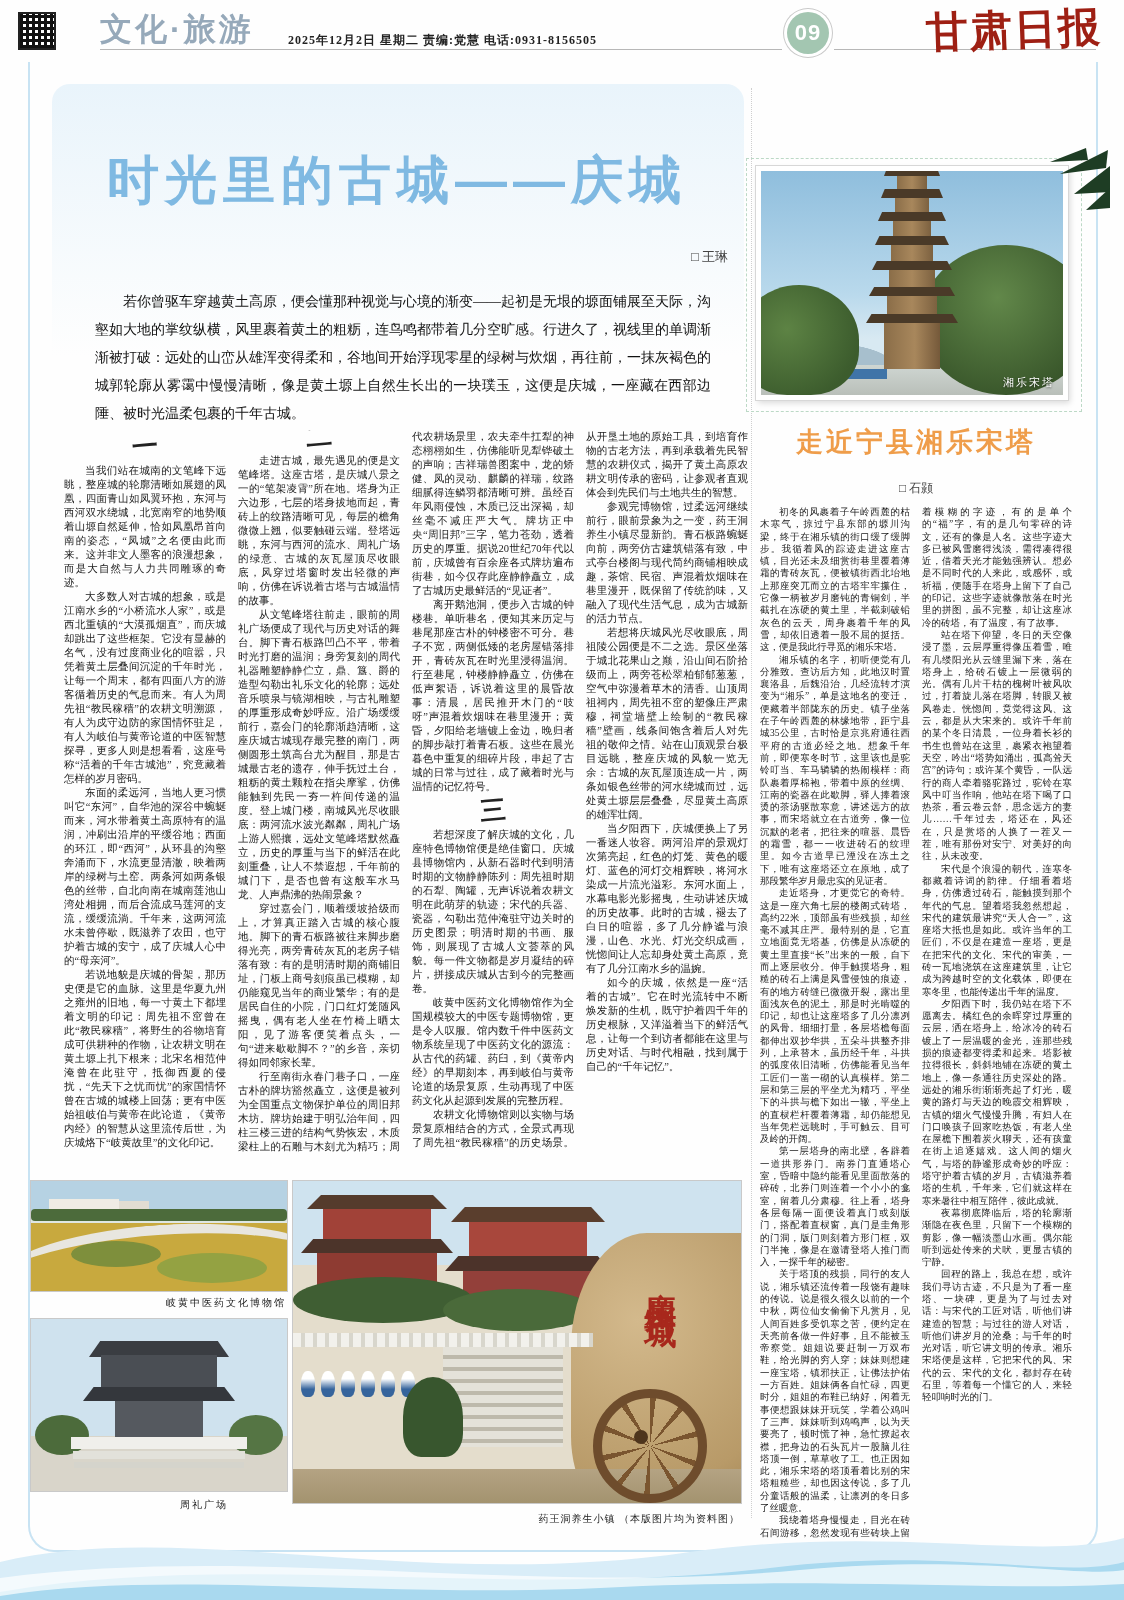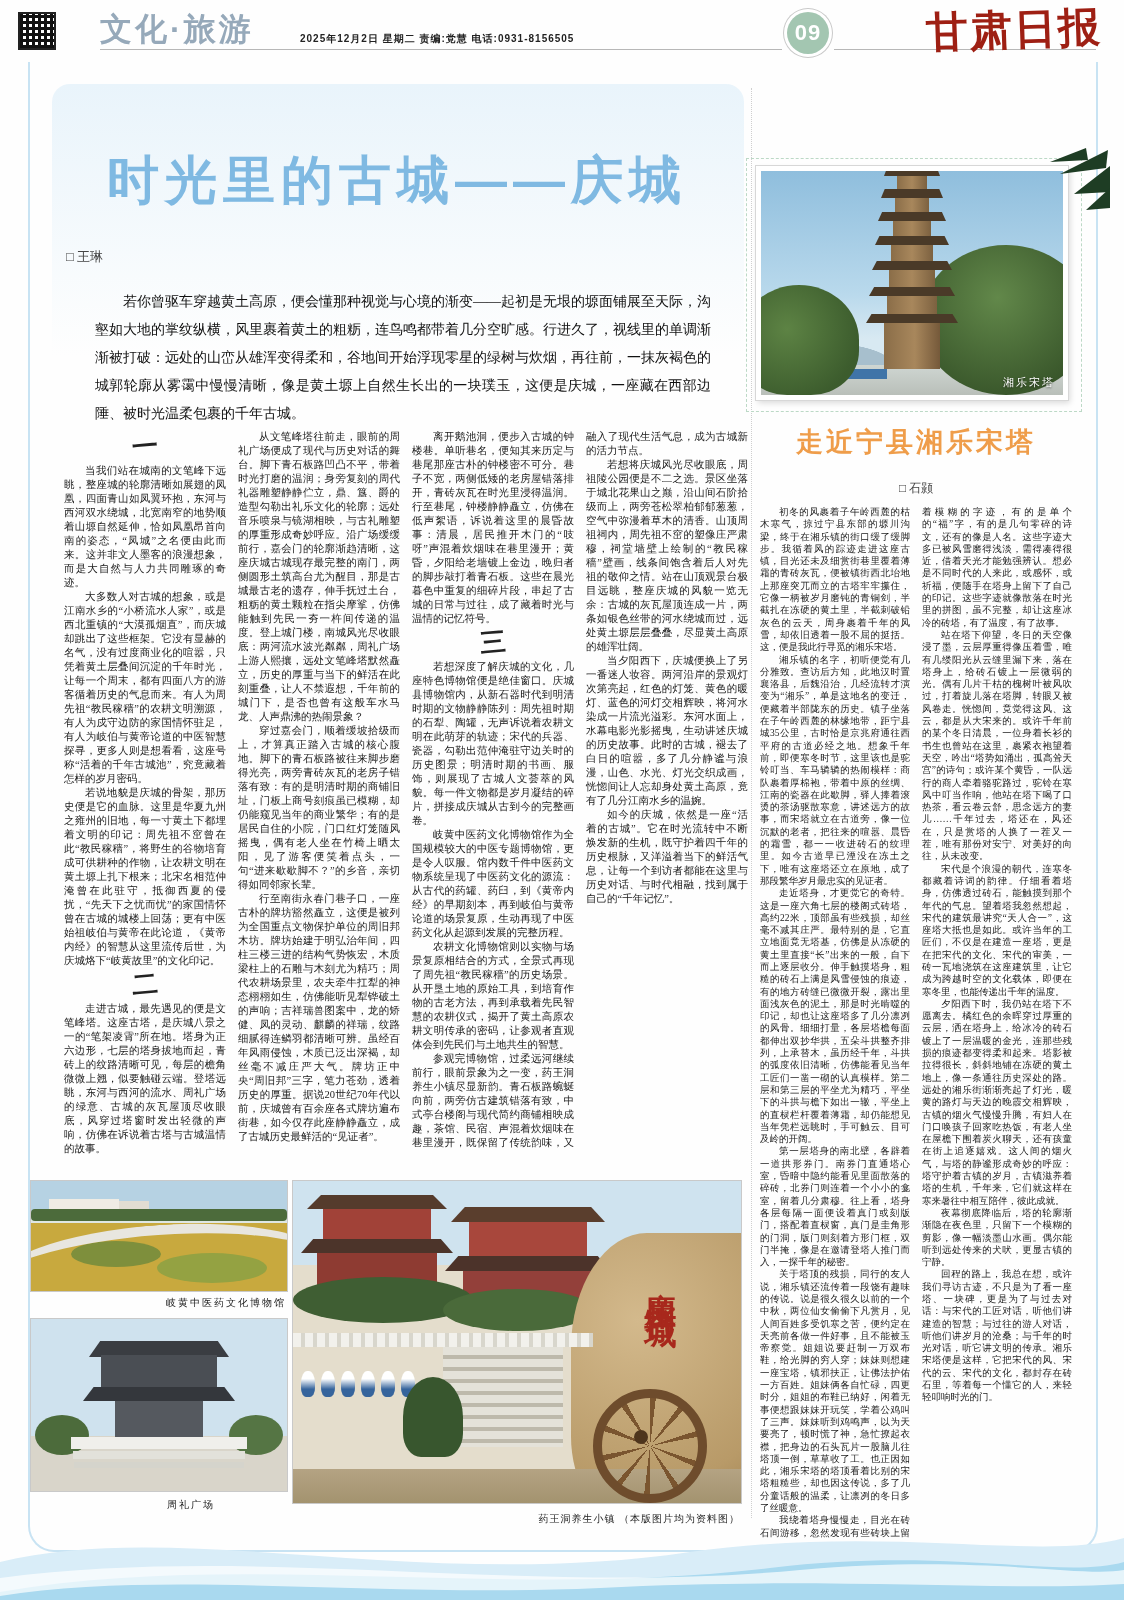--- a/index.html
+++ b/index.html
@@ -5,38 +5,38 @@
   html,body{margin:0;padding:0;background:#e9eef2;}
   .page{position:relative;width:1124px;height:1600px;margin:0 auto;background:#fefefe;overflow:hidden;
         font-family:"Liberation Serif","DejaVu Serif",serif;color:#1c1c1c;}
   
   .qr{position:absolute;left:18px;top:12px;width:34px;height:34px;border:2px solid #222;
       background:
         repeating-linear-gradient(0deg,#111 0 3px,transparent 3px 6px),
         repeating-linear-gradient(90deg,#111 0 3px,#fff 3px 6px);}
   .section-title{position:absolute;left:100px;top:8px;font-family:"Liberation Sans",sans-serif;
       font-size:32px;font-weight:bold;color:#96a9ba;letter-spacing:3px;}
-  .date-line{position:absolute;left:300px;top:32px;font-size:10px;color:#222;font-family:Liberation Sans, sans-serif;font-weight:bold;letter-spacing:1px;}
+  .date-line{position:absolute;left:288px;top:32px;font-size:12px;color:#222;font-family:Liberation Serif, serif;font-weight:bold;letter-spacing:1px;}
   .header-rule-l{position:absolute;left:100px;top:49px;width:682px;height:1px;background:#b7b7b7;}
   .header-rule-r{position:absolute;left:834px;top:49px;width:262px;height:1px;background:#b7b7b7;}
   .page-badge{position:absolute;left:787px;top:12px;width:42px;height:42px;border-radius:50%;
       background:#a3c6b1;color:#fff;font-family:"Liberation Sans",sans-serif;font-weight:bold;font-size:22px;
       display:flex;align-items:center;justify-content:center;letter-spacing:1px;
       box-shadow:0 0 0 3px #fff,0 0 0 4px #c9c9c9;}
   .masthead{position:absolute;right:22px;top:2px;font-size:42px;font-weight:bold;color:#9e1f13;
       letter-spacing:2px;transform:rotate(-2deg);font-family:"Liberation Serif",serif;}
   
   .frame{position:absolute;left:28px;right:26px;top:62px;bottom:48px;border:2px solid #c8e3f3;border-top:none;border-radius:0 0 26px 26px;}
   .divider{position:absolute;left:751px;top:88px;height:1430px;border-left:1px dotted #cfcfcf;}
   
   .title-wash{position:absolute;left:52px;top:84px;width:692px;height:320px;
       background:linear-gradient(180deg,#e9f4fb 0%,rgba(255,255,255,0) 85%);border-radius:18px;}
   .main-title{position:absolute;left:66px;top:146px;width:662px;text-align:center;
       font-family:"Liberation Sans",sans-serif;font-weight:bold;font-size:52px;letter-spacing:6px;color:#7fb9e2;}
-  .main-author{position:absolute;left:66px;top:248px;width:662px;text-align:left;font-size:13px;color:#444;}
+  .main-author{position:absolute;left:66px;top:248px;width:662px;text-align:right;font-size:13px;color:#444;}
   .lede{position:absolute;left:95px;top:288px;width:616px;font-size:14px;line-height:28px;
       text-align:justify;color:#111;}
   .lede p{margin:0;text-indent:2em;}
   .main-cols{position:absolute;left:64px;top:430px;width:684px;height:732px;
       column-count:4;column-gap:12px;column-fill:auto;overflow:hidden;
       font-size:10.5px;line-height:14px;text-align:justify;color:#1a1a1a;}
   .main-cols p,.right-cols p{margin:0;text-indent:2em;}
   .sec-marker{text-align:center;font-size:26px;font-weight:bold;color:#222;margin:10px 0 10px 0;
       transform:rotate(-5deg);text-indent:0;}
   
@@ -83,21 +83,21 @@
       background:linear-gradient(180deg,#cfe2ee 0 68%,#d9d5ca 68% 100%);}
   .photoB .mon-top{position:absolute;left:58px;top:22px;width:140px;height:16px;background:#3a3d42;
       clip-path:polygon(0 100%,8% 0,92% 0,100% 100%);}
   .photoB .mon-mid{position:absolute;left:70px;top:36px;width:116px;height:34px;background:#4a4e54;}
   .photoB .mon-low{position:absolute;left:52px;top:68px;width:152px;height:14px;background:#34373c;
       clip-path:polygon(0 100%,7% 0,93% 0,100% 100%);}
   .photoB .mon-body{position:absolute;left:84px;top:82px;width:88px;height:36px;background:#55595f;}
   .photoB .ped{position:absolute;left:40px;top:118px;width:176px;height:12px;background:#f0efeb;box-shadow:0 12px 0 -2px #e2e1da,0 22px 0 -3px #d5d4cc;}
   .photoB .shrubL{position:absolute;left:4px;top:96px;width:54px;height:40px;border-radius:50%;background:#4c6b3b;}
   .photoB .shrubR{position:absolute;right:4px;top:96px;width:54px;height:40px;border-radius:50%;background:#557544;}
-  .capB{position:absolute;left:19px;top:1498px;width:256px;text-align:center;font-size:10px;color:#222;letter-spacing:2px;padding-left:44px;}
+  .capB{position:absolute;left:32px;top:1498px;width:256px;text-align:center;font-size:10px;color:#222;letter-spacing:2px;padding-left:44px;}
   .photoC{position:absolute;left:292px;top:1180px;width:448px;height:322px;border:1px solid #c9c9c9;overflow:hidden;
       background:linear-gradient(180deg,#cfe3ef 0 26%,#e4ddcc 26% 100%);}
   .photoC .gate1{position:absolute;left:24px;top:14px;width:120px;height:90px;}
   .photoC .gate1 .roof{position:absolute;left:-10px;top:0;width:140px;height:14px;background:#553b2c;clip-path:polygon(0 100%,10% 0,90% 0,100% 100%);}
   .photoC .gate1 .body{position:absolute;left:6px;top:14px;width:108px;height:30px;background:#a14238;}
   .photoC .gate1 .roof2{position:absolute;left:-16px;top:44px;width:152px;height:14px;background:#4c342a;clip-path:polygon(0 100%,8% 0,92% 0,100% 100%);}
   .photoC .gate1 .body2{position:absolute;left:0;top:58px;width:120px;height:32px;background:#8e3b32;}
   .photoC .gate2{position:absolute;left:170px;top:26px;width:130px;height:96px;}
   .photoC .gate2 .roof{position:absolute;left:-12px;top:0;width:154px;height:15px;background:#5a3e2d;clip-path:polygon(0 100%,9% 0,91% 0,100% 100%);}
   .photoC .gate2 .body{position:absolute;left:6px;top:15px;width:118px;height:34px;background:#a8473c;}
@@ -143,20 +143,21 @@
   <div class="title-wash"></div>
   <div class="main-title">时光里的古城——庆城</div>
   <div class="main-author">□ 王琳</div>
   <div class="lede">
       <p>若你曾驱车穿越黄土高原，便会懂那种视觉与心境的渐变——起初是无垠的塬面铺展至天际，沟壑如大地的掌纹纵横，风里裹着黄土的粗粝，连鸟鸣都带着几分空旷感。行进久了，视线里的单调渐渐被打破：远处的山峦从雄浑变得柔和，谷地间开始浮现零星的绿树与炊烟，再往前，一抹灰褐色的城郭轮廓从雾霭中慢慢清晰，像是黄土塬上自然生长出的一块璞玉，这便是庆城，一座藏在西部边陲、被时光温柔包裹的千年古城。</p>
     </div>
   <div class="main-cols">
       <div class="sec-marker">一</div>
       <p>当我们站在城南的文笔峰下远眺，整座城的轮廓清晰如展翅的凤凰，四面青山如凤翼环抱，东河与西河双水绕城，北宽南窄的地势顺着山塬自然延伸，恰如凤凰昂首向南的姿态，“凤城”之名便由此而来。这并非文人墨客的浪漫想象，而是大自然与人力共同雕琢的奇迹。</p>
       <p>大多数人对古城的想象，或是江南水乡的“小桥流水人家”，或是西北重镇的“大漠孤烟直”，而庆城却跳出了这些框架。它没有显赫的名气，没有过度商业化的喧嚣，只凭着黄土层叠间沉淀的千年时光，让每一个周末，都有四面八方的游客循着历史的气息而来。有人为周先祖“教民稼穑”的农耕文明溯源，有人为戍守边防的家国情怀驻足，有人为岐伯与黄帝论道的中医智慧探寻，更多人则是想看看，这座号称“活着的千年古城池”，究竟藏着怎样的岁月密码。</p>
+      <p>东面的柔远河，当地人更习惯叫它“东河”，自华池的深谷中蜿蜒而来，河水带着黄土高原特有的温润，冲刷出沿岸的平缓谷地；西面的环江，即“西河”，从环县的沟壑奔涌而下，水流更显清澈，映着两岸的绿树与土窑。两条河如两条银色的丝带，自北向南在城南莲池山湾处相拥，而后合流成马莲河的支流，缓缓流淌。千年来，这两河流水未曾停歇，既滋养了农田，也守护着古城的安宁，成了庆城人心中的“母亲河”。</p>
       <p>若说地貌是庆城的骨架，那历史便是它的血脉。这里是华夏九州之雍州的旧地，每一寸黄土下都埋着文明的印记：周先祖不窋曾在此“教民稼穑”，将野生的谷物培育成可供耕种的作物，让农耕文明在黄土塬上扎下根来；北宋名相范仲淹曾在此驻守，抵御西夏的侵扰，“先天下之忧而忧”的家国情怀曾在古城的城楼上回荡；更有中医始祖岐伯与黄帝在此论道，《黄帝内经》的智慧从这里流传后世，为庆城烙下“岐黄故里”的文化印记。</p>
       <div class="sec-marker">二</div>
       <p>走进古城，最先遇见的便是文笔峰塔。这座古塔，是庆城八景之一的“笔架凌霄”所在地。塔身为正六边形，七层的塔身拔地而起，青砖上的纹路清晰可见，每层的檐角微微上翘，似要触碰云端。登塔远眺，东河与西河的流水、周礼广场的绿意、古城的灰瓦屋顶尽收眼底，风穿过塔窗时发出轻微的声响，仿佛在诉说着古塔与古城温情的故事。</p>
       <p>从文笔峰塔往前走，眼前的周礼广场便成了现代与历史对话的舞台。脚下青石板路凹凸不平，带着时光打磨的温润；身旁复刻的周代礼器雕塑静静伫立，鼎、簋、爵的造型勾勒出礼乐文化的轮廓；远处音乐喷泉与镜湖相映，与古礼雕塑的厚重形成奇妙呼应。沿广场缓缓前行，嘉会门的轮廓渐趋清晰，这座庆城古城现存最完整的南门，两侧圆形土筑高台尤为醒目，那是古城最古老的遗存，伸手抚过土台，粗粝的黄土颗粒在指尖摩挲，仿佛能触到先民一夯一杵间传递的温度。登上城门楼，南城风光尽收眼底：两河流水波光粼粼，周礼广场上游人熙攘，远处文笔峰塔默然矗立，历史的厚重与当下的鲜活在此刻重叠，让人不禁遐想，千年前的城门下，是否也曾有这般车水马龙、人声鼎沸的热闹景象？</p>
       <p>穿过嘉会门，顺着缓坡拾级而上，才算真正踏入古城的核心腹地。脚下的青石板路被往来脚步磨得光亮，两旁青砖灰瓦的老房子错落有致：有的是明清时期的商铺旧址，门板上商号刻痕虽已模糊，却仍能窥见当年的商业繁华；有的是居民自住的小院，门口红灯笼随风摇曳，偶有老人坐在竹椅上晒太阳，见了游客便笑着点头，一句“进来歇歇脚不？”的乡音，亲切得如同邻家长辈。</p>
       <p>行至南街永春门巷子口，一座古朴的牌坊豁然矗立，这便是被列为全国重点文物保护单位的周旧邦木坊。牌坊始建于明弘治年间，四柱三楼三进的结构气势恢宏，木质梁柱上的石雕与木刻尤为精巧；周代农耕场景里，农夫牵牛扛犁的神态栩栩如生，仿佛能听见犁铧破土的声响；吉祥瑞兽图案中，龙的矫健、凤的灵动、麒麟的祥瑞，纹路细腻得连鳞羽都清晰可辨。虽经百年风雨侵蚀，木质已泛出深褐，却丝毫不减庄严大气。牌坊正中央“周旧邦”三字，笔力苍劲，透着历史的厚重。据说20世纪70年代以前，庆城曾有百余座各式牌坊遍布街巷，如今仅存此座静静矗立，成了古城历史最鲜活的“见证者”。</p>
       <p>离开鹅池洞，便步入古城的钟楼巷。单听巷名，便知其来历定与巷尾那座古朴的钟楼密不可分。巷子不宽，两侧低矮的老房屋错落排开，青砖灰瓦在时光里浸得温润。行至巷尾，钟楼静静矗立，仿佛在低声絮语，诉说着这里的晨昏故事：清晨，居民推开木门的“吱呀”声混着炊烟味在巷里漫开；黄昏，夕阳给老墙镀上金边，晚归者的脚步敲打着青石板。这些在晨光暮色中重复的细碎片段，串起了古城的日常与过往，成了藏着时光与温情的记忆符号。</p>
       <div class="sec-marker">三</div>
       <p>若想深度了解庆城的文化，几座特色博物馆便是绝佳窗口。庆城县博物馆内，从新石器时代到明清时期的文物静静陈列：周先祖时期的石犁、陶罐，无声诉说着农耕文明在此萌芽的轨迹；宋代的兵器、瓷器，勾勒出范仲淹驻守边关时的历史图景；明清时期的书画、服饰，则展现了古城人文荟萃的风貌。每一件文物都是岁月凝结的碎片，拼接成庆城从古到今的完整画卷。</p>
       <p>岐黄中医药文化博物馆作为全国规模较大的中医专题博物馆，更是令人叹服。馆内数千件中医药文物系统呈现了中医药文化的源流：从古代的药罐、药臼，到《黄帝内经》的早期刻本，再到岐伯与黄帝论道的场景复原，生动再现了中医药文化从起源到发展的完整历程。</p>

